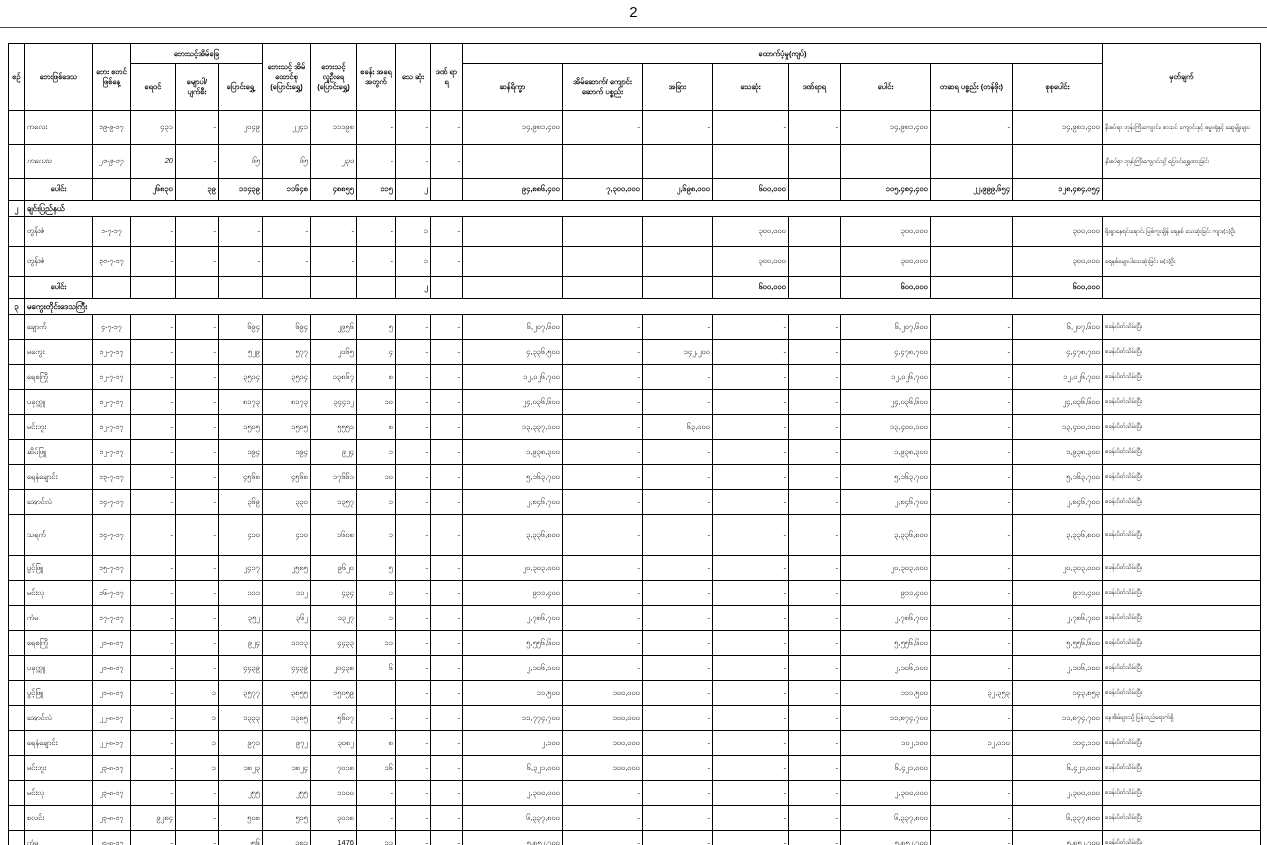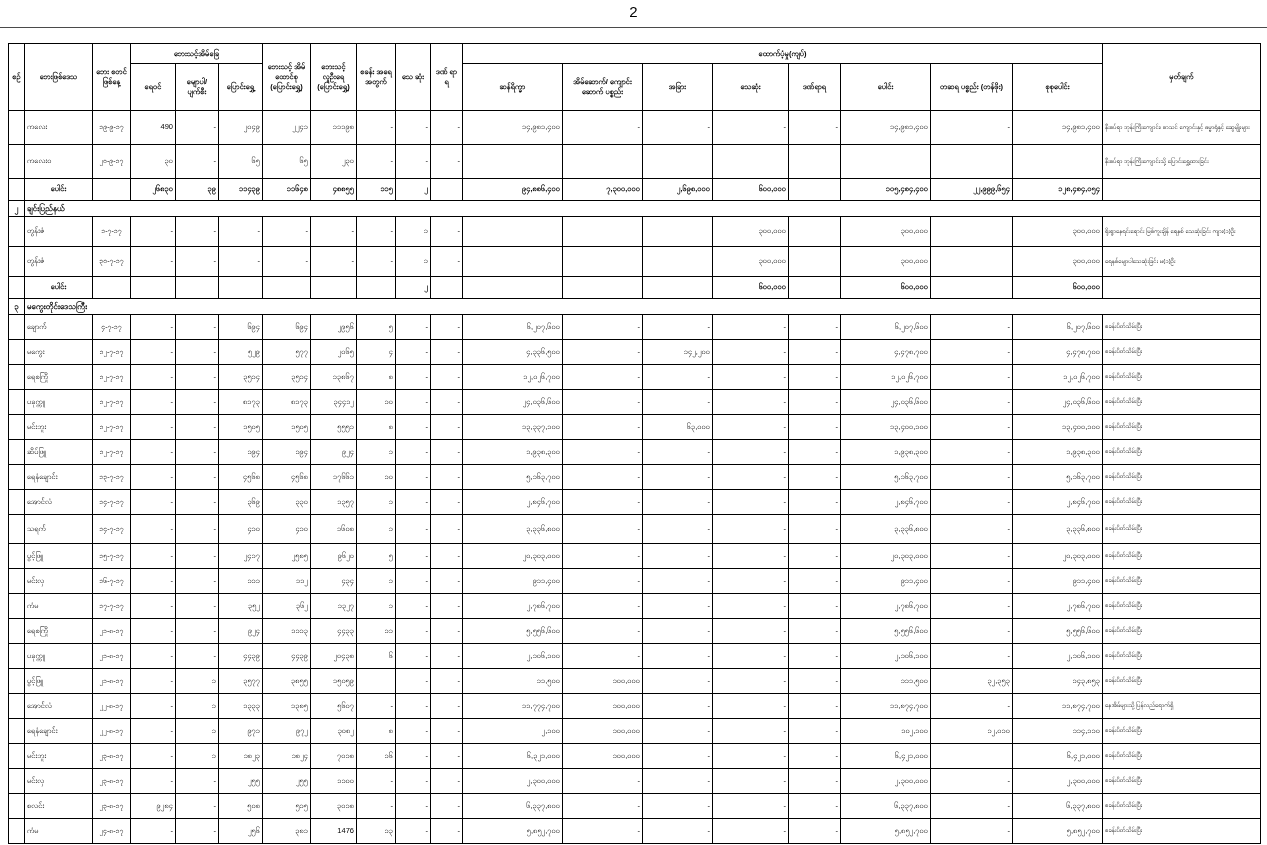--- a/index.html
+++ b/index.html
@@ -78,43 +78,43 @@
       <th>ပေါင်း</th>
       <th>တဆရ ပစ္စည်း (တန်ဖိုး)</th>
       <th>စုစုပေါင်း</th>
     </tr>
   </thead>
   <tbody>
       <tr class="data" style="height: 34px;">
         <td class="c0"></td>
         <td class="c1">ကလေး</td>
         <td class="c2">၁၉-၉-၁၇</td>
-        <td class="c3">490</td>
+        <td class="c3">၄၃၁</td>
         <td class="c4">-</td>
         <td class="c5">၂၀၄၉</td>
         <td class="c6">၂၂၄၁</td>
         <td class="c7">၁၁၁၉၈</td>
         <td class="c8">-</td>
         <td class="c9">-</td>
         <td class="c10">-</td>
         <td class="c11">၁၄,၉၈၁,၄၀၀</td>
         <td class="c12">-</td>
         <td class="c13">-</td>
         <td class="c14">-</td>
         <td class="c15">-</td>
         <td class="c16">၁၄,၉၈၁,၄၀၀</td>
         <td class="c17">-</td>
         <td class="c18">၁၄,၉၈၁,၄၀၀</td>
         <td class="c19">နီးစပ်ရာ ဘုန်းကြီးကျောင်း၊ စာသင် ကျောင်းနှင့် ဓမ္မာရုံနှင့် ဆွေမျိုးများ</td>
       </tr>
-      <tr class="data" style="height: 34px;">
+      <tr class="data" style="height: 34px; font-style: italic;">
         <td class="c0"></td>
         <td class="c1">ကလေးဝ</td>
         <td class="c2">၂၀-၉-၁၇</td>
-        <td class="c3">၃၀</td>
+        <td class="c3">20</td>
         <td class="c4">-</td>
         <td class="c5">၆၅</td>
         <td class="c6">၆၅</td>
         <td class="c7">၂၃၀</td>
         <td class="c8">-</td>
         <td class="c9">-</td>
         <td class="c10">-</td>
         <td class="c11"></td>
         <td class="c12"></td>
         <td class="c13"></td>
@@ -390,21 +390,21 @@
         <td class="c11">၂,၈၄၆,၇၀၀</td>
         <td class="c12">-</td>
         <td class="c13">-</td>
         <td class="c14">-</td>
         <td class="c15">-</td>
         <td class="c16">၂,၈၄၆,၇၀၀</td>
         <td class="c17">-</td>
         <td class="c18">၂,၈၄၆,၇၀၀</td>
         <td class="c19">စခန်းပိတ်သိမ်းပြီး</td>
       </tr>
-      <tr class="data" style="height: 29px;">
+      <tr class="data" style="height: 41px;">
         <td class="c0"></td>
         <td class="c1">သရက်</td>
         <td class="c2">၁၄-၇-၁၇</td>
         <td class="c3">-</td>
         <td class="c4">-</td>
         <td class="c5">၄၁၀</td>
         <td class="c6">၄၁၀</td>
         <td class="c7">၁၆၀၈</td>
         <td class="c8">၁</td>
         <td class="c9">-</td>

